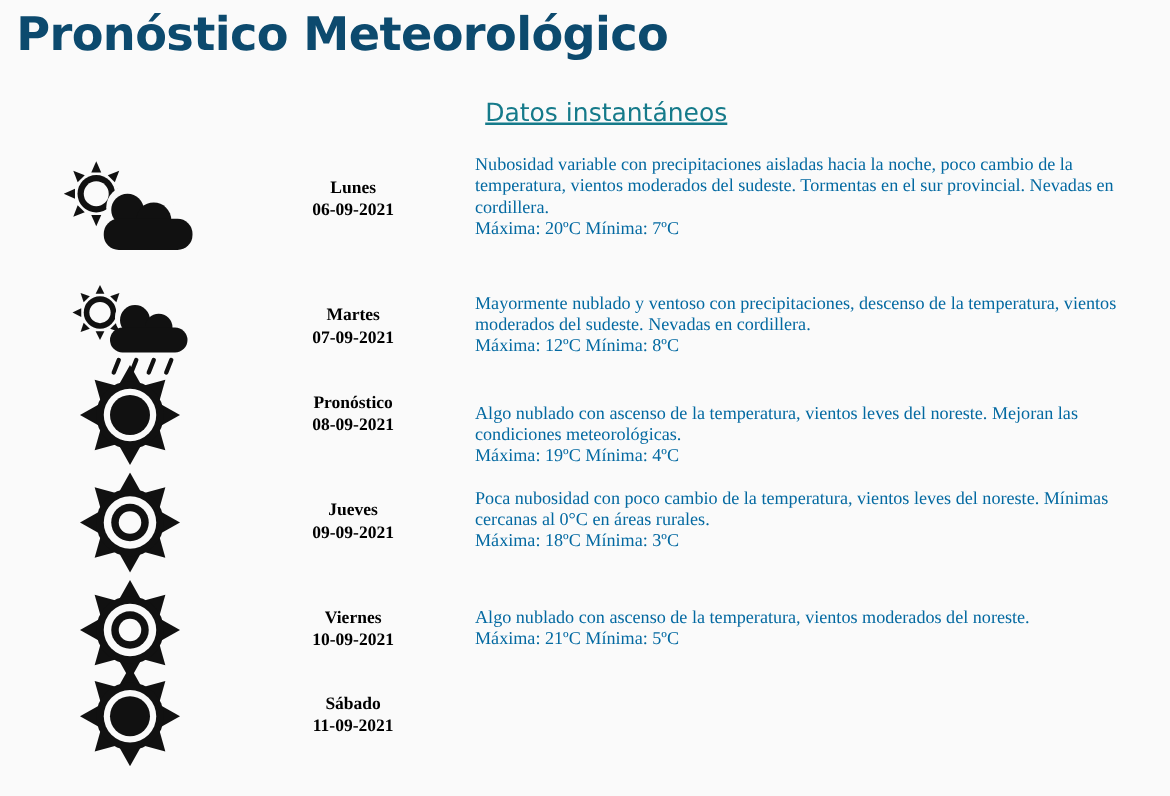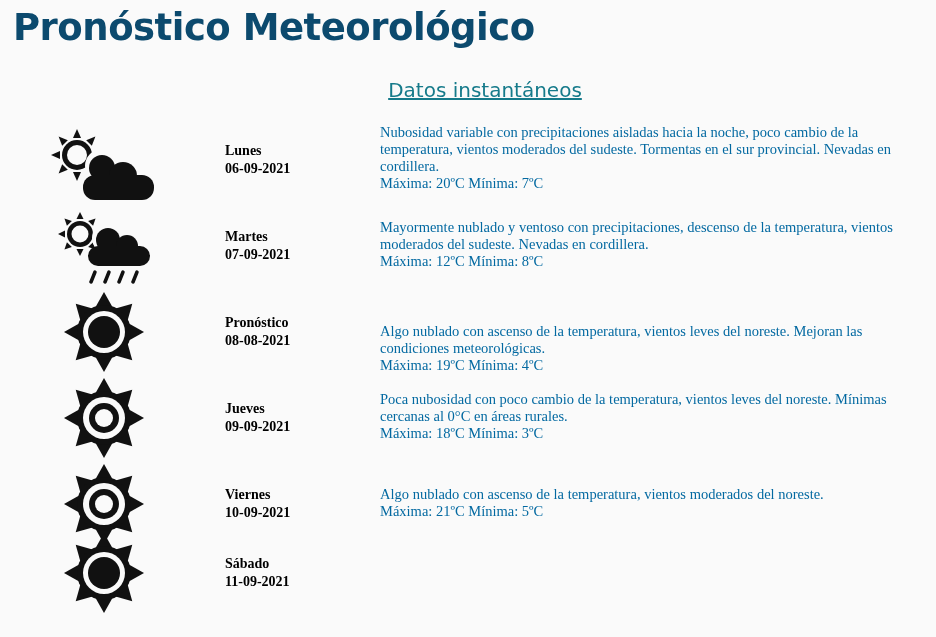--- a/index.html
+++ b/index.html
@@ -11,21 +11,21 @@
     }
     .link-row { position: absolute; left: 0; top: 78px; width: 970px; text-align: center; }
     .instant-link {
       font-family: "DejaVu Sans", sans-serif; font-size: 20px; color: #157a8a;
       text-decoration: underline; cursor: pointer;
     }
     .row { position: absolute; left: 0; width: 936px; height: 86px; }
     .icon-cell { position: absolute; left: 50px; top: 0; width: 110px; height: 86px; }
     .icon-cell svg { position: absolute; left: 0; top: 0; }
     .day-cell {
-      position: absolute; left: 225px; width: 115px; 
+      position: absolute; left: 225px; width: 115px; text-align: center;
       font-family: "Liberation Serif", serif; font-weight: bold; font-size: 14px; line-height: 18px;
     }
     .desc-cell {
       position: absolute; left: 380px; width: 550px;
       font-family: "Liberation Serif", serif; font-size: 14.5px; line-height: 17px; color: #0369a1;
     }
   </style>
 </head>
 <body>
 
@@ -66,21 +66,21 @@
   <div class="day-cell" style="top:22px;">
     <div>Lunes</div>
     <div>06-09-2021</div>
   </div>
   <div class="desc-cell" style="top:4px;">
     <div>Nubosidad variable con precipitaciones aisladas hacia la noche, poco cambio de la temperatura, vientos moderados del sudeste. Tormentas en el sur provincial. Nevadas en cordillera.</div>
     <div>Máxima: 20ºC Mínima: 7ºC</div>
   </div>
 </div>
 
-<div class="row" style="top:206px;">
+<div class="row" style="top:222px;">
   <div class="icon-cell">
     <svg width="110" height="86" viewBox="0 0 110 86">
       <g transform="translate(30,28)">
         <g fill="#111">
           <polygon points="0,-22 3.5,-15 -3.5,-15"></polygon>
           <polygon points="0,-22 3.5,-15 -3.5,-15" transform="rotate(45)"></polygon>
           <polygon points="0,-22 3.5,-15 -3.5,-15" transform="rotate(90)"></polygon>
           <polygon points="0,-22 3.5,-15 -3.5,-15" transform="rotate(135)"></polygon>
           <polygon points="0,-22 3.5,-15 -3.5,-15" transform="rotate(180)"></polygon>
           <polygon points="0,-22 3.5,-15 -3.5,-15" transform="rotate(225)"></polygon>
@@ -132,21 +132,21 @@
           <polygon points="0,-40 9,-24 -9,-24" transform="rotate(315)"></polygon>
         </g>
         <circle r="27" fill="#111"></circle>
         <circle r="21" fill="#fafafa"></circle>
         <circle r="16" fill="#111"></circle>
       </g>
     </svg>
   </div>
   <div class="day-cell" style="top:22px;">
     <div>Pronóstico</div>
-    <div>08-08-2021</div>
+    <div>08-09-2021</div>
   </div>
   <div class="desc-cell" style="top:31px;">
     <div>Algo nublado con ascenso de la temperatura, vientos leves del noreste. Mejoran las condiciones meteorológicas.</div>
     <div>Máxima: 19ºC Mínima: 4ºC</div>
   </div>
 </div>
 
 <div class="row" style="top:378px;">
   <div class="icon-cell">
     <svg width="110" height="86" viewBox="0 0 110 86">

